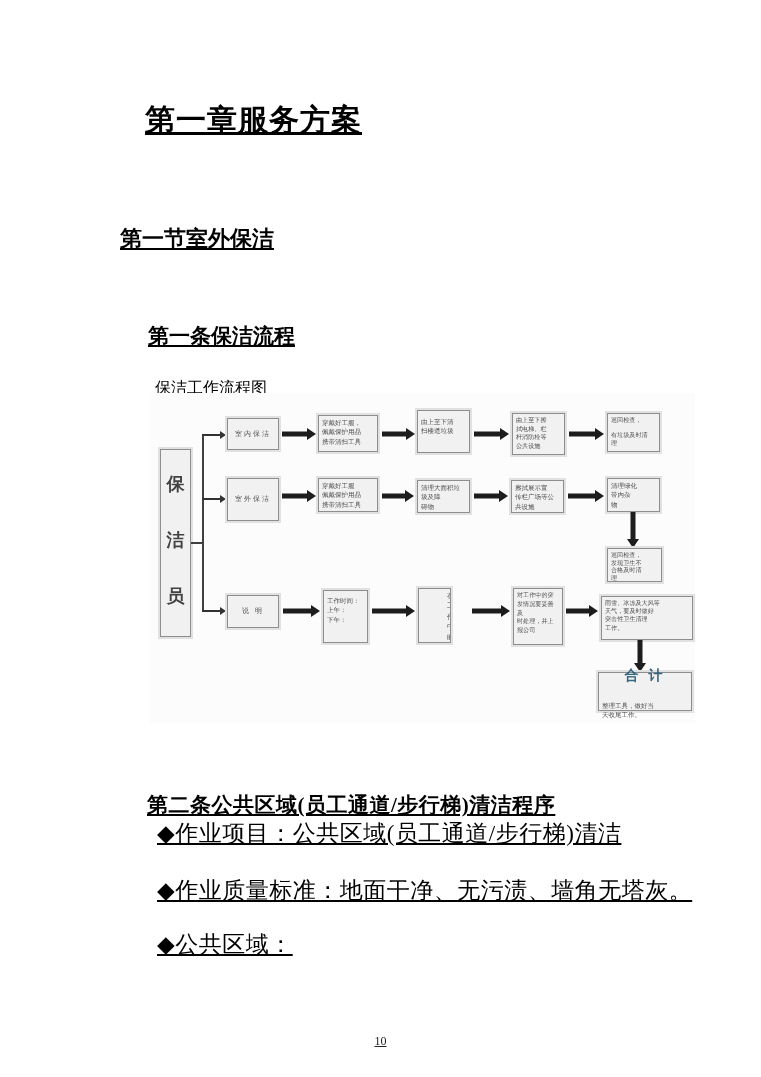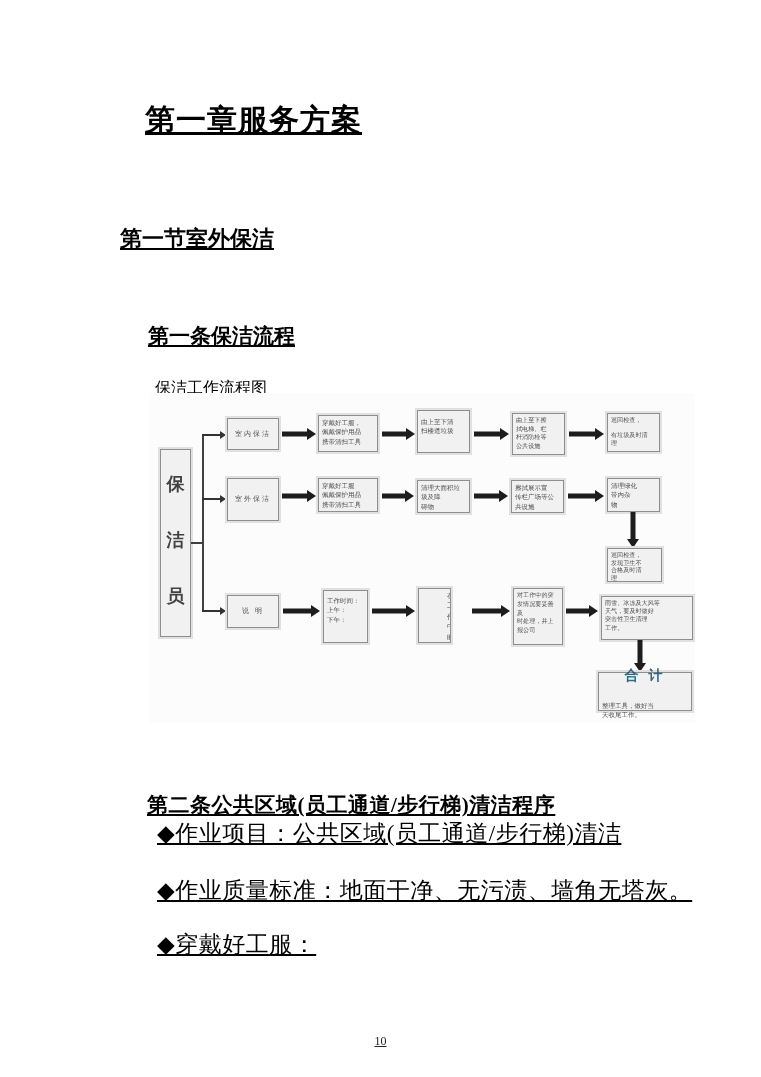--- a/index.html
+++ b/index.html
@@ -196,15 +196,15 @@
 天收尾工作。</span>
     </div>
 
   </div>
 </div>
 
 <div class="abs article article2">第二条公共区域(员工通道/步行梯)清洁程序</div>
 
 <div class="abs bullet" style="top:818px;">◆作业项目：公共区域(员工通道/步行梯)清洁</div>
 <div class="abs bullet" style="top:875px;">◆作业质量标准：地面干净、无污渍、墙角无塔灰。</div>
-<div class="abs bullet" style="top:929px;">◆穿戴好工服：</div>
+<div class="abs bullet" style="top:929px;">◆公共区域：</div>
 
 <div class="abs pagenum">10</div>
 
 </body></html>

